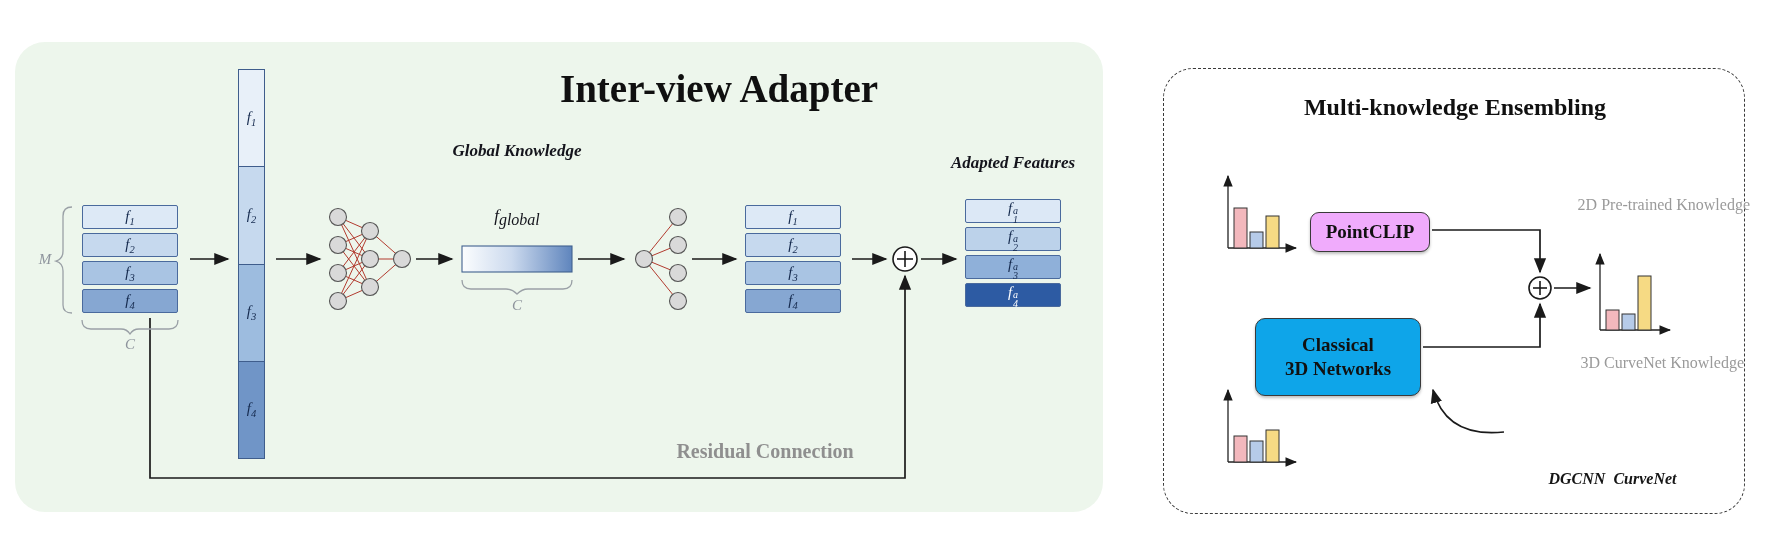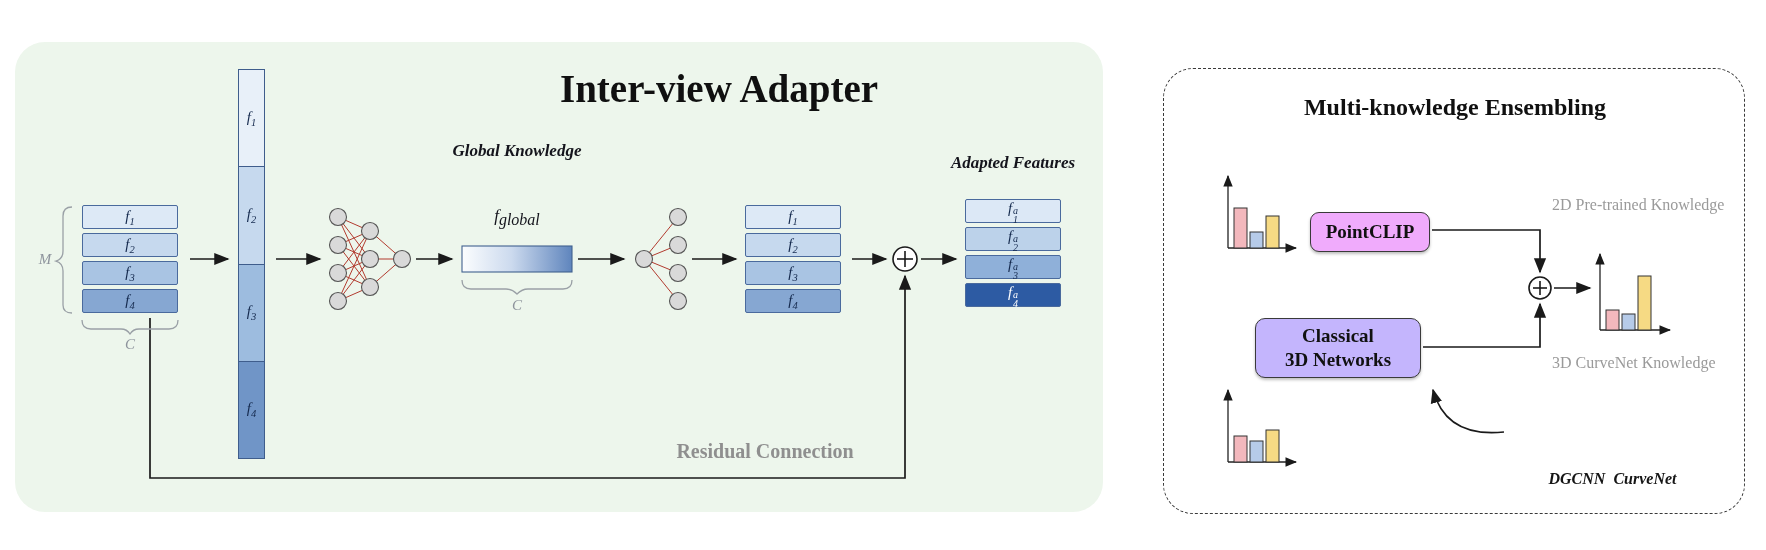--- a/index.html
+++ b/index.html
@@ -61,24 +61,24 @@
   .concat-cell:last-child { border-bottom:none; }
   .col1 { background:#e8f0f9; } .col2 { background:#c6d9ee; }
   .col3 { background:#9dbcdf; } .col4 { background:#7095c7; }
 
   .box { position:absolute; z-index:2; display:flex; flex-direction:column;
     align-items:center; justify-content:center; text-align:center;
     font-weight:bold; font-size:19px; color:#111111;
     box-shadow:0 2px 3px rgba(0,0,0,0.25); }
   #pointclip-box { left:1310px; top:212px; width:120px; height:40px;
     background:#f0abfc; border:1.4px solid #3a3a3a; border-radius:9px; }
-  #classical-box { left:1255px; top:318px; width:166px; height:60px;
-    background:#c4b5fd; border:1.4px solid #3a3a3a; border-radius:10px; line-height:24px; }
-
-  .knowledge { font-size:16px; color:#9a9a9a; text-align:left; }
+  #classical-box { left:1255px; top:318px; width:166px; height:78px;
+    background:#0ea5e9; border:1.4px solid #3a3a3a; border-radius:10px; line-height:24px; }
+
+  .knowledge { font-size:16px; color:#9a9a9a; text-align:right; }
   #lbl-2d { left:1552px; top:196px; width:198px; }
   #lbl-3d { left:1552px; top:354px; width:192px; }
 
   #lbl-networks { left:1495px; top:416px; width:235px; text-align:center;
     font-style:italic; font-weight:bold; font-size:16px; color:#151515;
     line-height:25px; white-space:pre; }
 </style>
 </head>
 <body>
 

